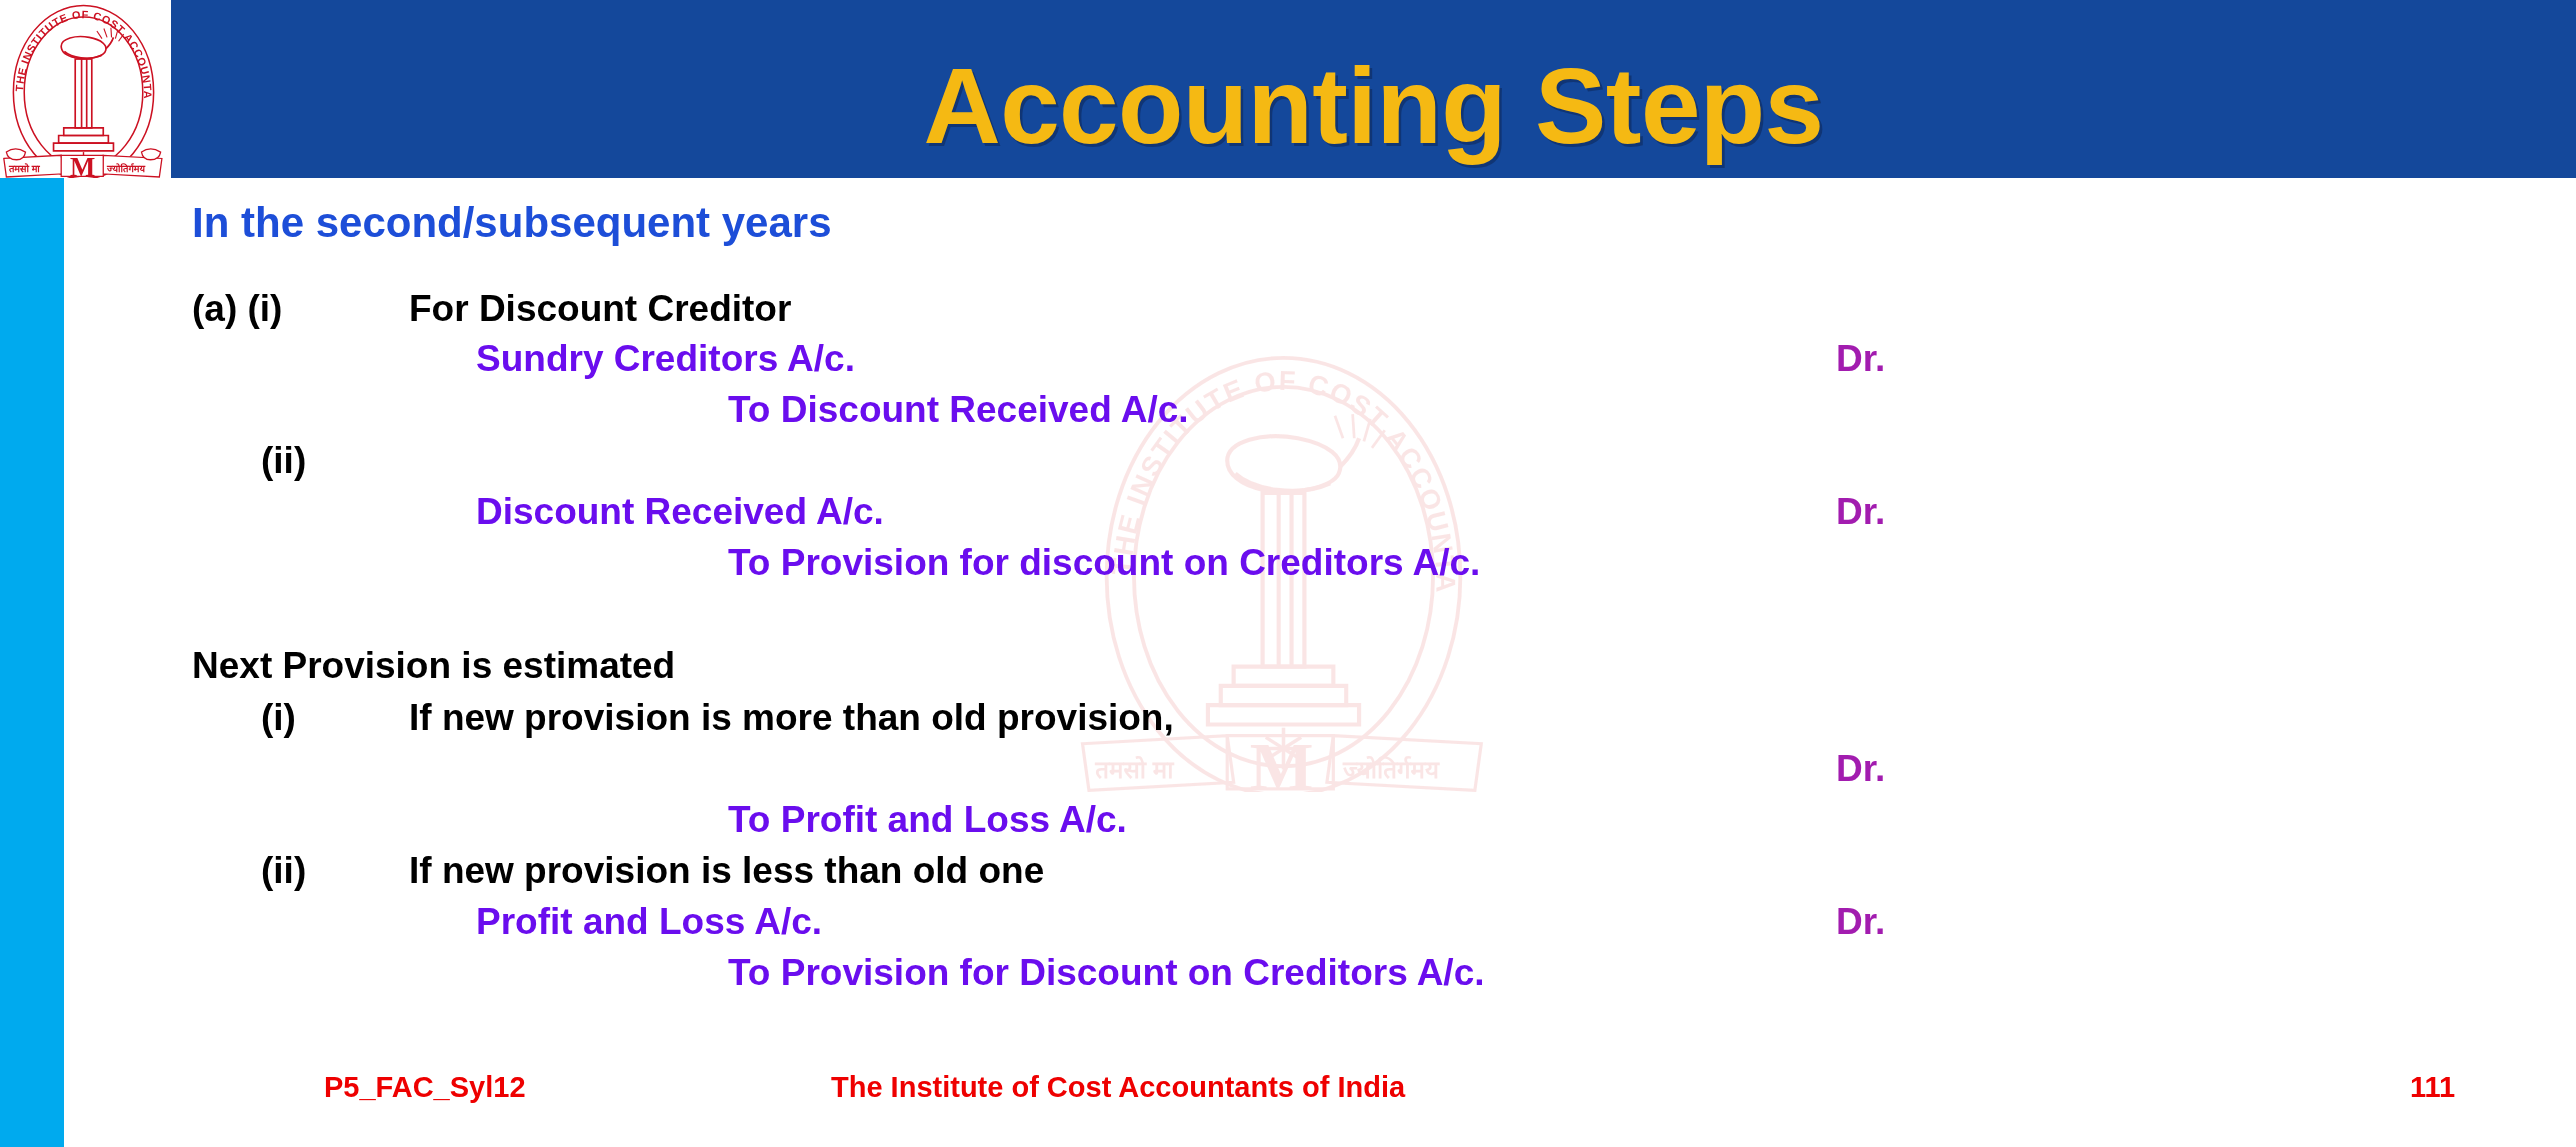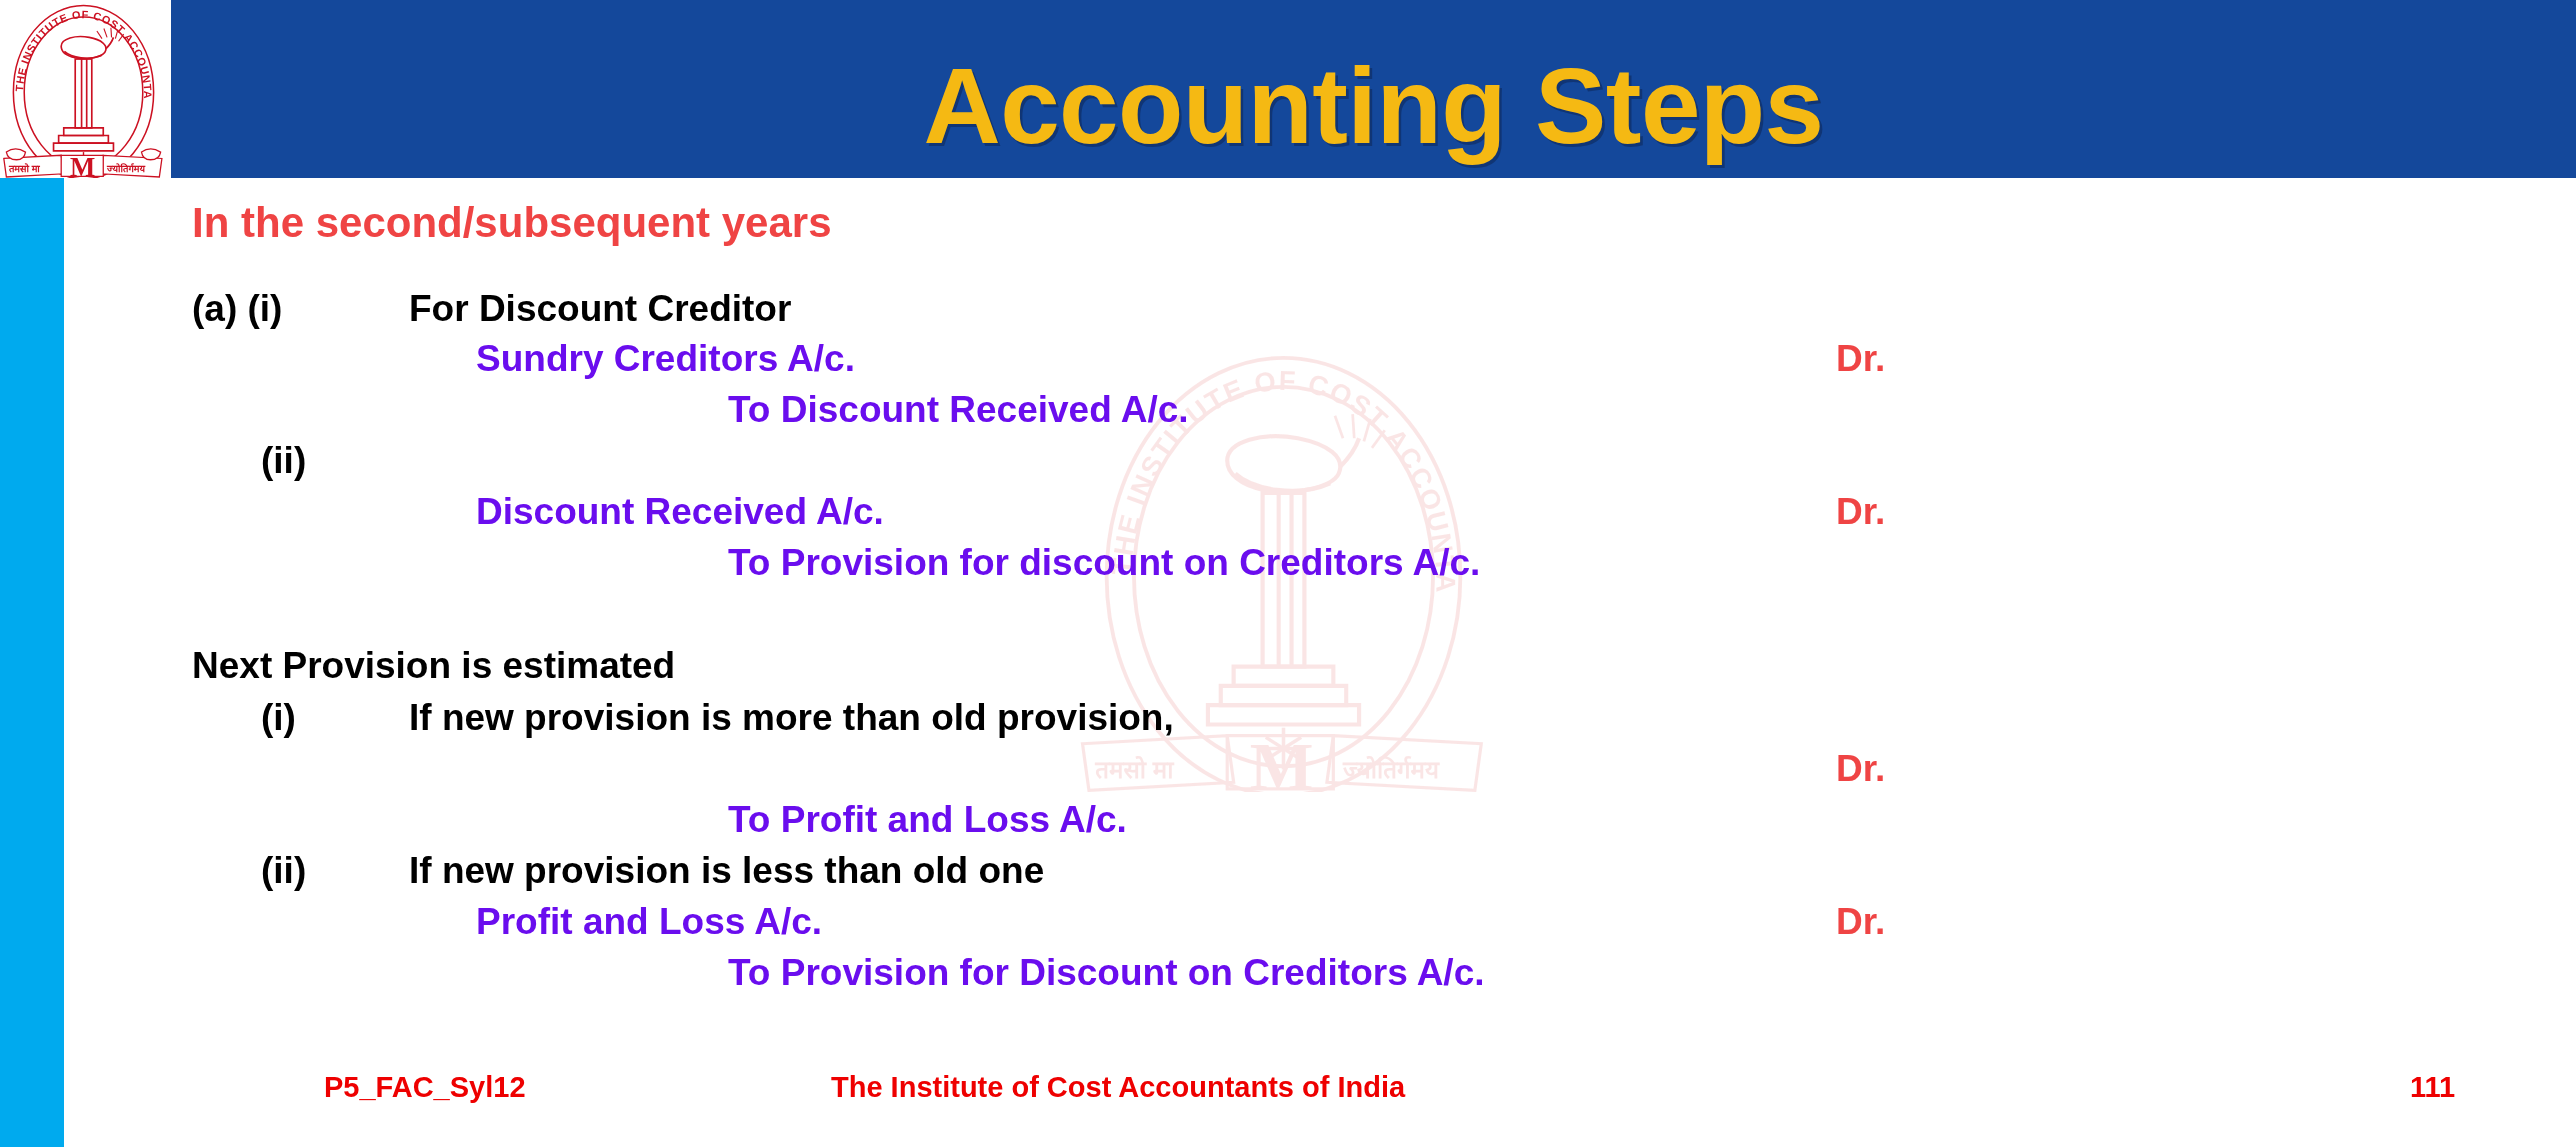--- a/index.html
+++ b/index.html
@@ -85,27 +85,27 @@
     width: 2576px;
     height: 875px;
   }
 
   .line {
     position: absolute;
     white-space: nowrap;
     font-weight: bold;
     line-height: 1;
   }
-  .blk { color: #ef4444; text-align: right; }
+  .blk { color: #1d4ed8; text-align: right; }
   .pur { color: #6A0DEE; }
 
   .heading     { font-size: 42px; }
   .body-black  { font-size: 37px; }
   .body-purple { font-size: 37px; }
-  .dr-label    { font-size: 37px; font-weight: bold; color: #ef4444; }
+  .dr-label    { font-size: 37px; font-weight: bold; color: #a21caf; }
 
   
   #footer {
     position: absolute;
     left: 0;
     top: 1053px;
     width: 2576px;
     height: 95px;
   }
   .footer-text {

